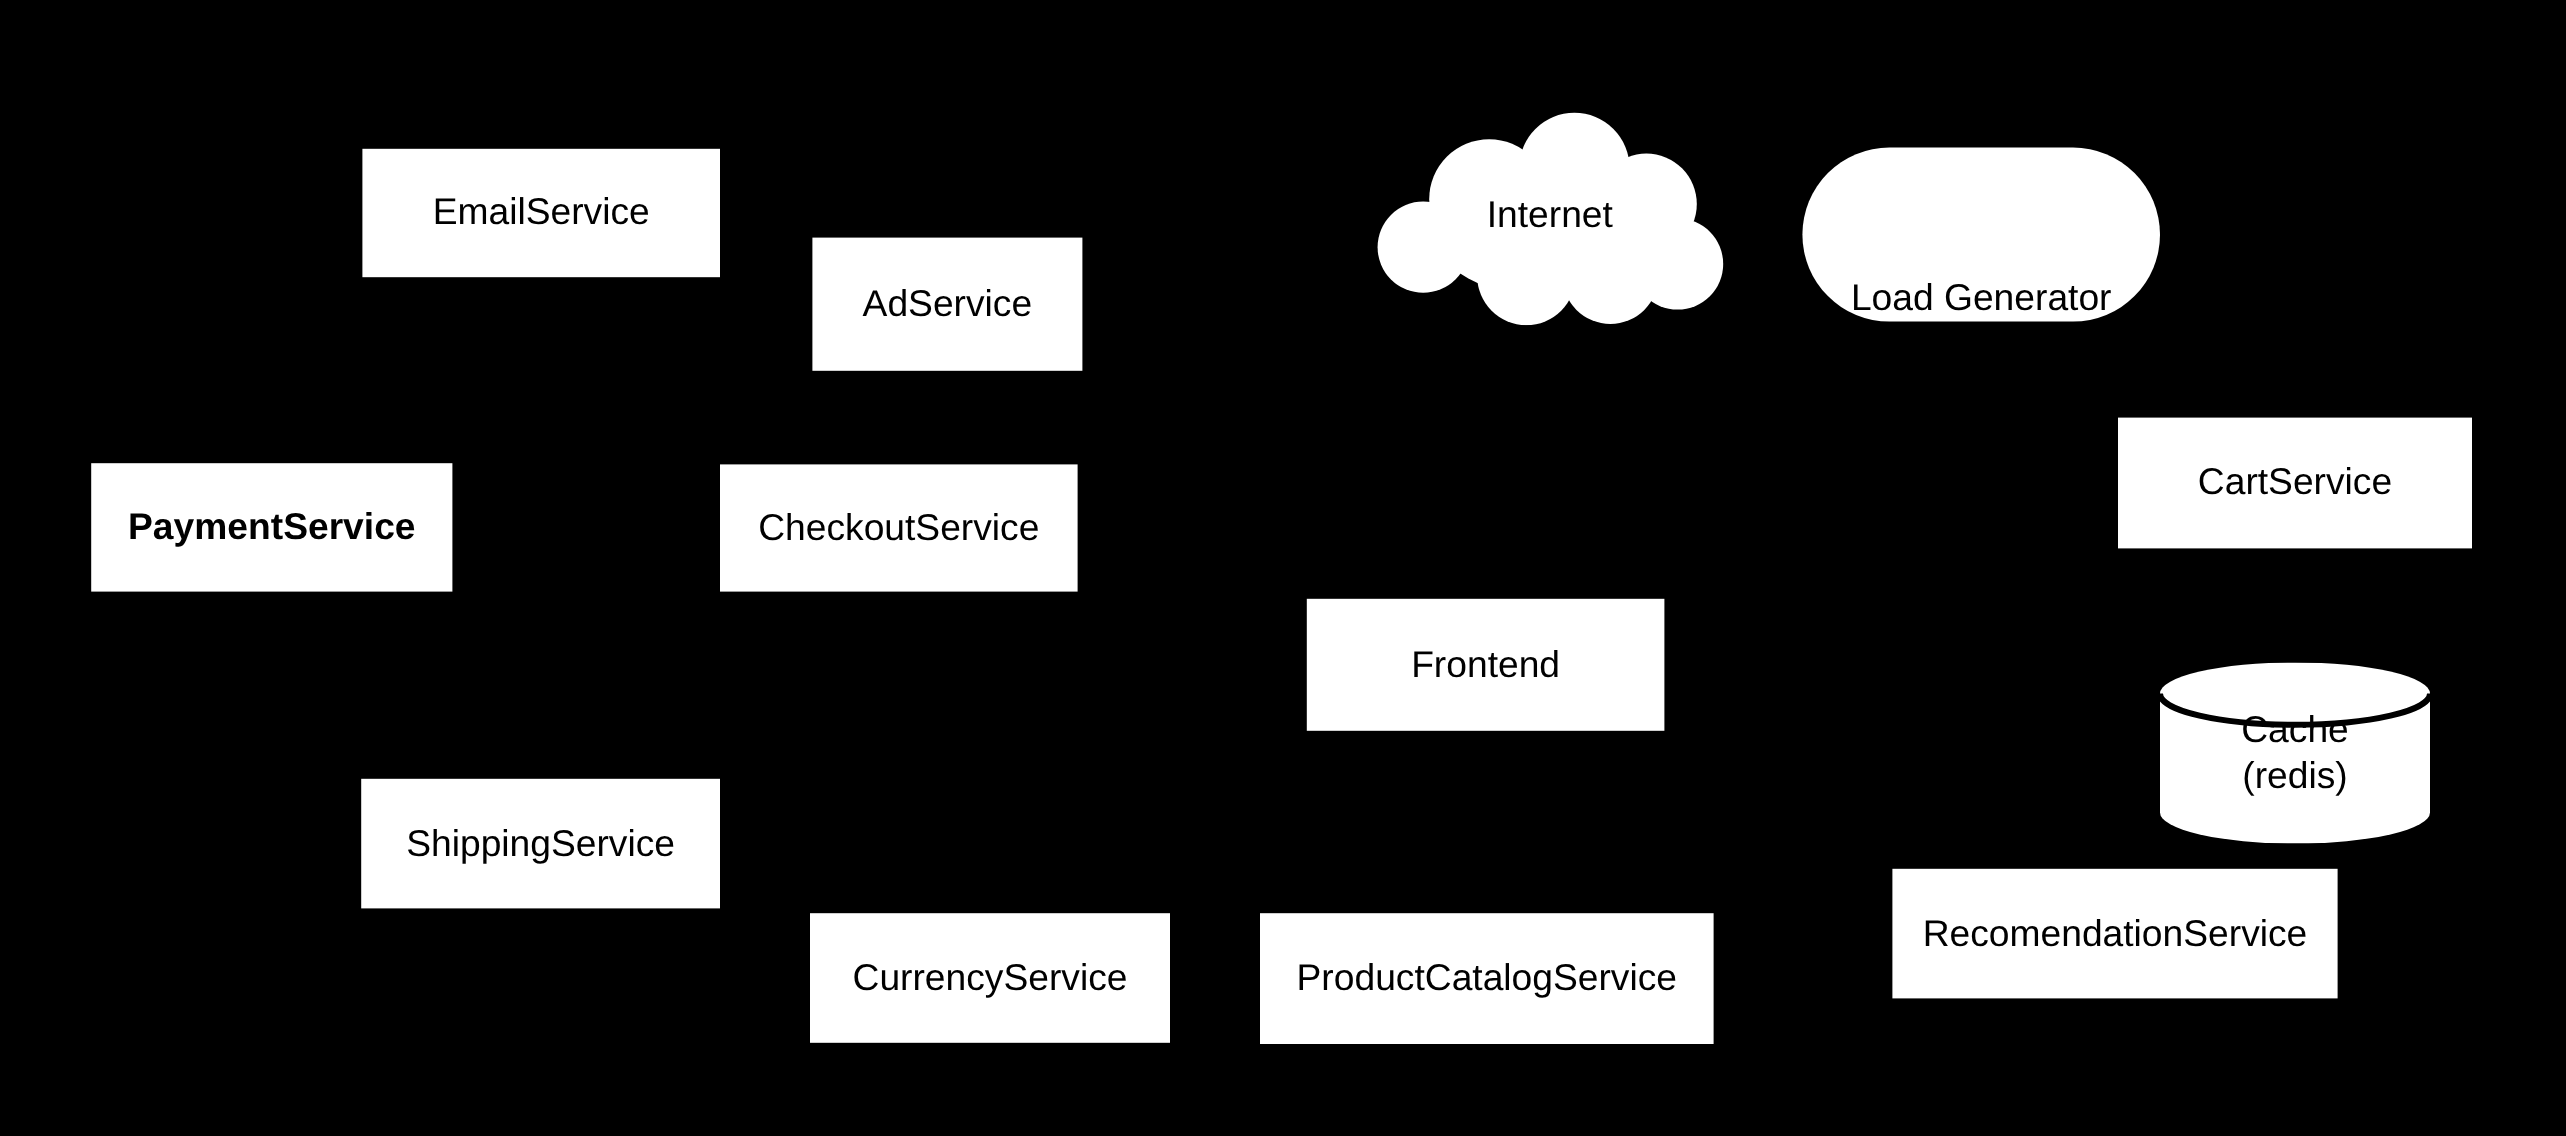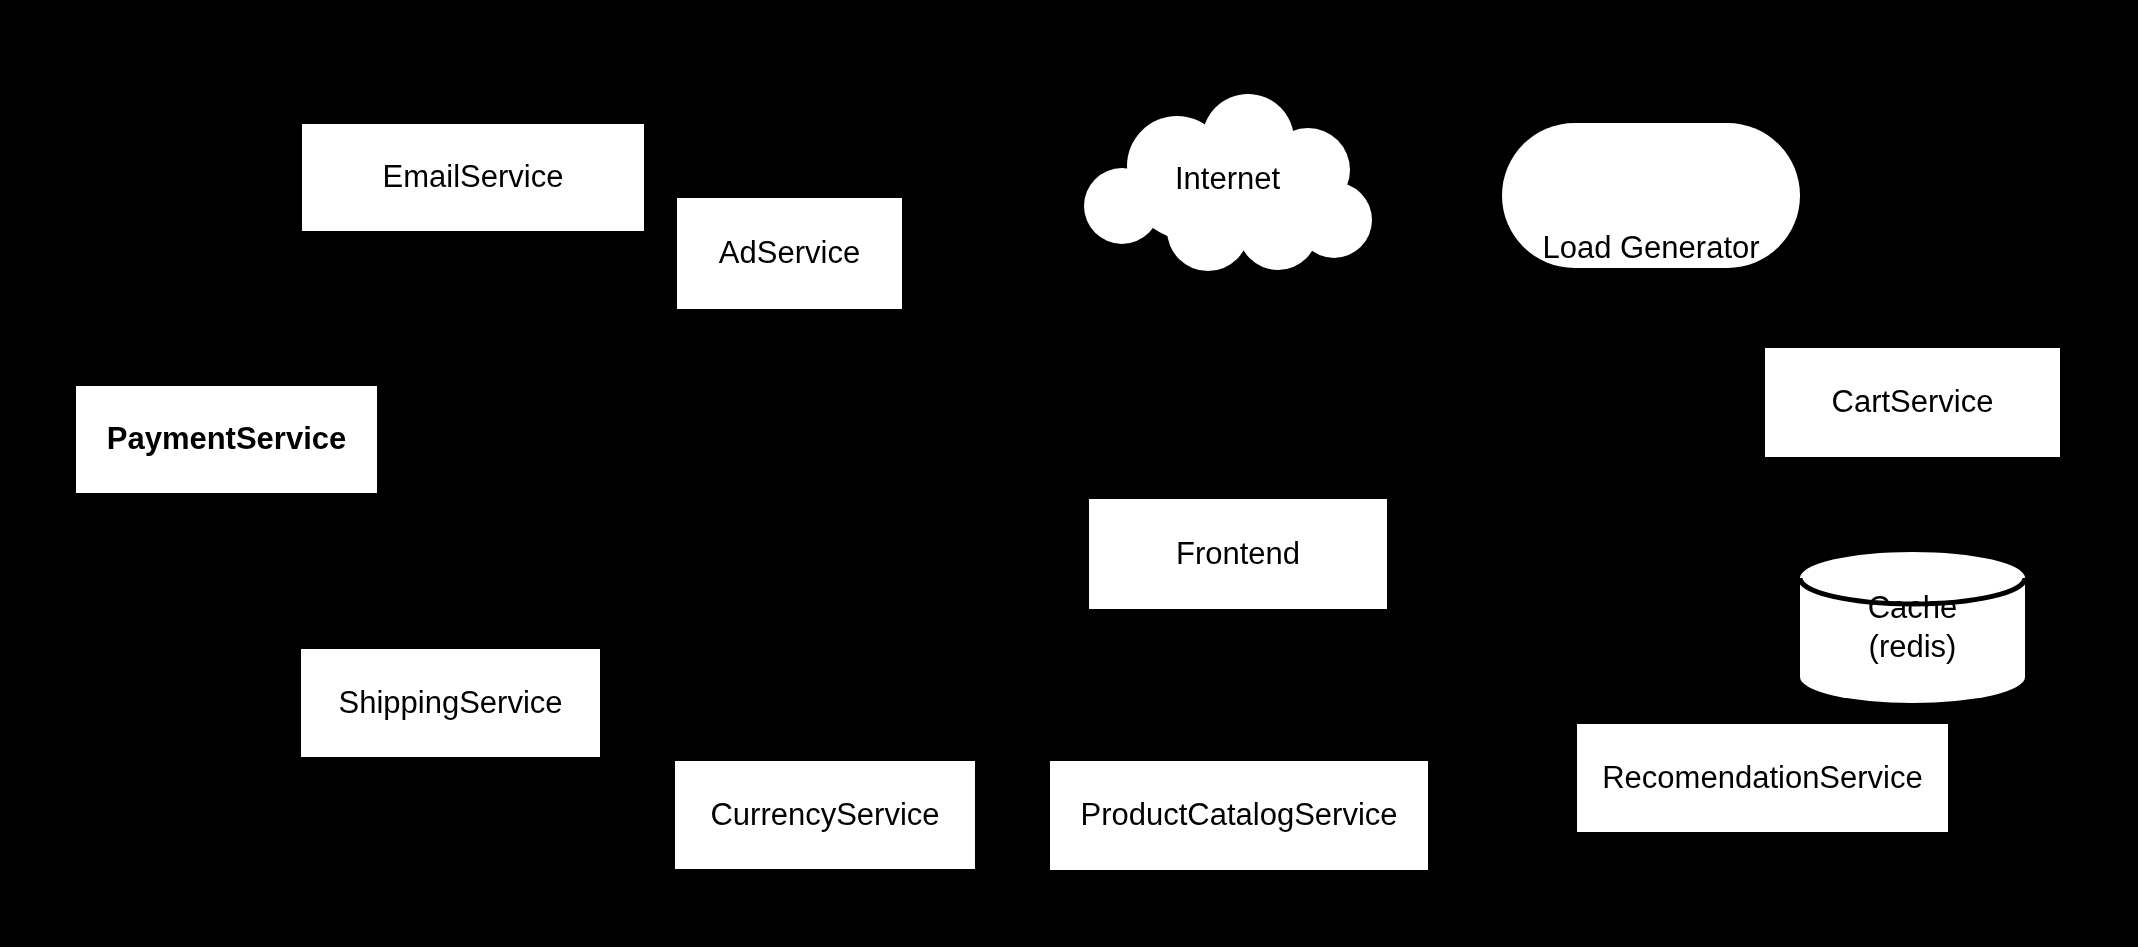--- a/index.html
+++ b/index.html
@@ -40,23 +40,23 @@
     left: 0;
     top: 0;
   }
   .shape-node .label {
     position: relative;
   }
   .multiline {
     white-space: pre-line;
   }
   
-  .node-email          { left: 302px;  top: 124px; width: 342px; height: 107px; }
+  .node-email          { left: 302px;  top: 124px; width: 298px; height: 107px; }
   .node-ad             { left: 677px;  top: 198px; width: 225px; height: 111px; align-items: center; }
-  .node-internet       { left: 1080px; top: 88px;  width: 295px; height: 183px; }
+  .node-internet       { left: 1144px; top: 88px;  width: 295px; height: 183px; }
   .node-loadgen        { left: 1502px; top: 123px; width: 298px; height: 145px; align-items: flex-end; }
   .node-payment        { left: 76px;   top: 386px; width: 301px; height: 107px; font-weight: bold; }
   .node-checkout       { left: 600px;  top: 387px; width: 298px; height: 106px; }
   .node-cart           { left: 1765px; top: 348px; width: 295px; height: 109px; }
   .node-frontend       { left: 1089px; top: 499px; width: 298px; height: 110px; }
   .node-cache          { left: 1800px; top: 552px; width: 225px; height: 151px; padding-top: 0; }
   .node-cache .label   { }
   .node-shipping       { left: 301px;  top: 649px; width: 299px; height: 108px; }
   .node-currency       { left: 675px;  top: 761px; width: 300px; height: 108px; }
   .node-productcatalog { left: 1050px; top: 761px; width: 378px; height: 109px; }
@@ -92,20 +92,23 @@
   </div>
 
   <div class="node stadium node-loadgen">
     <span class="label">Load Generator</span>
   </div>
 
   <div class="node rect node-payment">
     <span class="label">PaymentService</span>
   </div>
 
+  <div class="node rect node-checkout">
+    <span class="label">CheckoutService</span>
+  </div>
 
   <div class="node rect node-cart">
     <span class="label">CartService</span>
   </div>
 
   <div class="node rect node-frontend">
     <span class="label">Frontend</span>
   </div>
 
   <div class="node shape-node node-cache">

